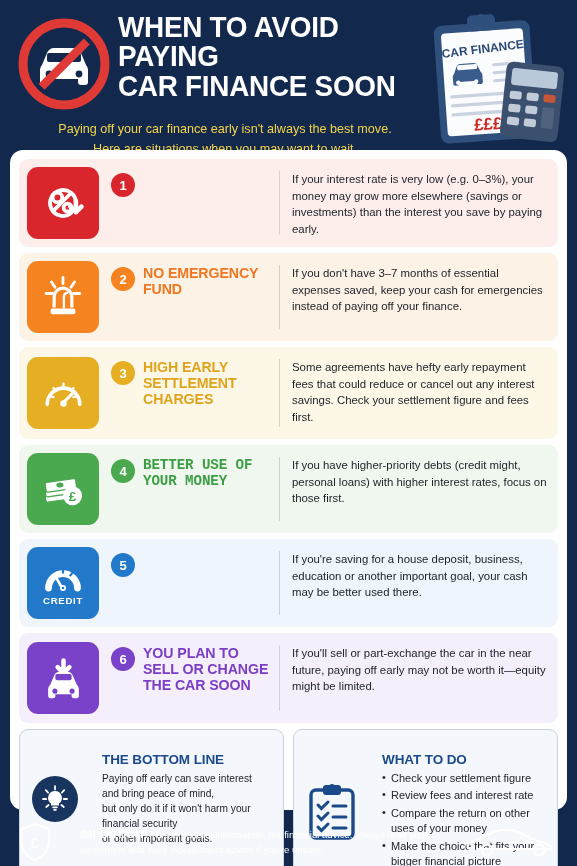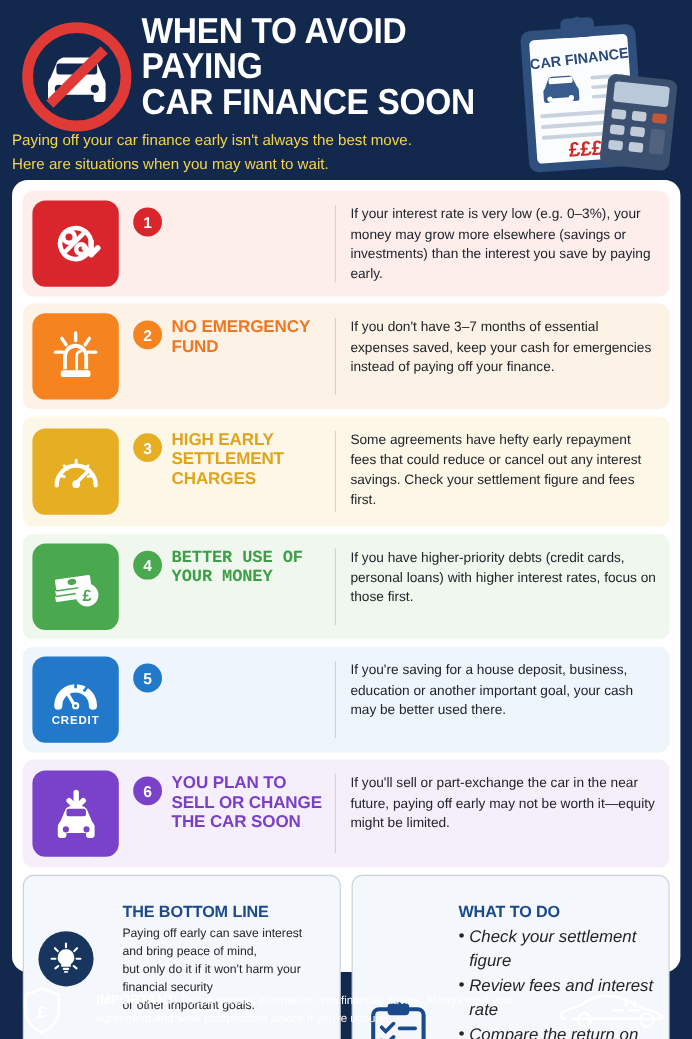--- a/index.html
+++ b/index.html
@@ -16,22 +16,22 @@
   .no-car-icon { position: absolute; left: 14px; top: 14px; width: 100px; height: 100px; }
   .header-text { position: absolute; left: 118px; top: 12px; width: 320px; }
   .title {
     color: #ffffff; font-weight: 800; font-size: 30px; line-height: 0.98;
     letter-spacing: -0.3px; text-transform: uppercase;
     font-family: "Liberation Sans Narrow","Liberation Sans", sans-serif;
     transform: scaleX(0.93); transform-origin: left center;
   }
   .title .l2 { display: block; }
   .subtitle {
-    position: absolute; left: 10px; top: 108px; width: 430px;
-    color: #f5d44a; font-size: 12.6px; line-height: 1.55; text-align: left;
+    position: absolute; left: 10px; top: 120px; width: 430px;
+    color: #f5d44a; font-size: 12.6px; line-height: 1.55; text-align: center;
     font-weight: 400;
   }
   .subtitle span { display: block; }
   .clipboard-wrap { position: absolute; right: 6px; top: 8px; width: 148px; height: 140px; }
 
   
   .card {
     position: absolute; left: 10px; top: 150px; width: 557px; height: 660px;
     background: #ffffff; border-radius: 13px; padding: 9px 9px 0 9px;
   }
@@ -79,22 +79,22 @@
     background: #17355e; display: flex; align-items: center; justify-content: center;
   }
   .panel-h {
     color: #1b4a8a; font-weight: 800; font-size: 13.5px; text-transform: uppercase;
     margin-bottom: 4px; letter-spacing: -0.1px;
     font-family: "Liberation Sans Narrow","Liberation Sans", sans-serif;
   }
   .panel-p { color: #22252b; font-size: 10.2px; line-height: 1.48; }
   .todo-list { list-style: none; margin-top: 1px; }
   .todo-list li {
-    color: #22252b; font-size: 14px; line-height: 1.4; margin-bottom: 2px;
-    padding-left: 9px; position: relative; font-style: italic;
+    color: #22252b; font-size: 11px; line-height: 1.4; margin-bottom: 2px;
+    padding-left: 9px; position: relative;
   }
   .todo-list li::before {
     content: "•"; position: absolute; left: 0; top: -1px; color: #22252b;
   }
   .clipboard-small { width: 52px; height: 58px; min-width: 52px; }
 
   
   .footer {
     position: absolute; left: 0; top: 818px; width: 577px; height: 48px;
     display: flex; align-items: center; padding: 0 16px;
@@ -257,21 +257,21 @@
           <ellipse cx="22" cy="21" rx="4" ry="2.8" fill="#4aa94f" transform="rotate(-8 22 21)"></ellipse>
           <circle cx="36" cy="33" r="10.5" fill="#fff"></circle>
           <text x="36" y="38.5" font-family="Liberation Sans, sans-serif" font-size="15" font-weight="700" fill="#4aa94f" text-anchor="middle">£</text>
         </svg>
       </div>
       <div class="mid">
         <div class="num" style="background:#4aa94f;">4</div>
         <div class="rtitle" style="color:#3d9f45;font-family:Liberation Mono, monospace;">BETTER USE OF YOUR MONEY</div>
       </div>
       <div class="divider"></div>
-      <div class="desc">If you have higher-priority debts (credit cards, personal loans) with higher interest rates, focus on those first.</div>
+      <div class="desc">If you have higher-priority debts (credit might, personal loans) with higher interest rates, focus on those first.</div>
     </div>
 
     <div class="row" style="background:#eef5fc;">
       <div class="icon-tile" style="background:#2279c9; flex-direction:column; gap:1px;">
         <svg viewBox="0 0 52 40" width="46" height="34">
           <path d="M9 33a17 17 0 0 1 34 0" fill="none" stroke="#fff" stroke-width="8" stroke-linecap="round"></path>
           <line x1="26" y1="16" x2="26" y2="10" stroke="#2279c9" stroke-width="2.6"></line>
           <line x1="34" y1="19" x2="38" y2="14" stroke="#2279c9" stroke-width="2.6"></line>
           <line x1="25" y1="33" x2="17" y2="19" stroke="#fff" stroke-width="3.2" stroke-linecap="round"></line>
           <circle cx="26" cy="33" r="3.6" fill="#fff"></circle>

